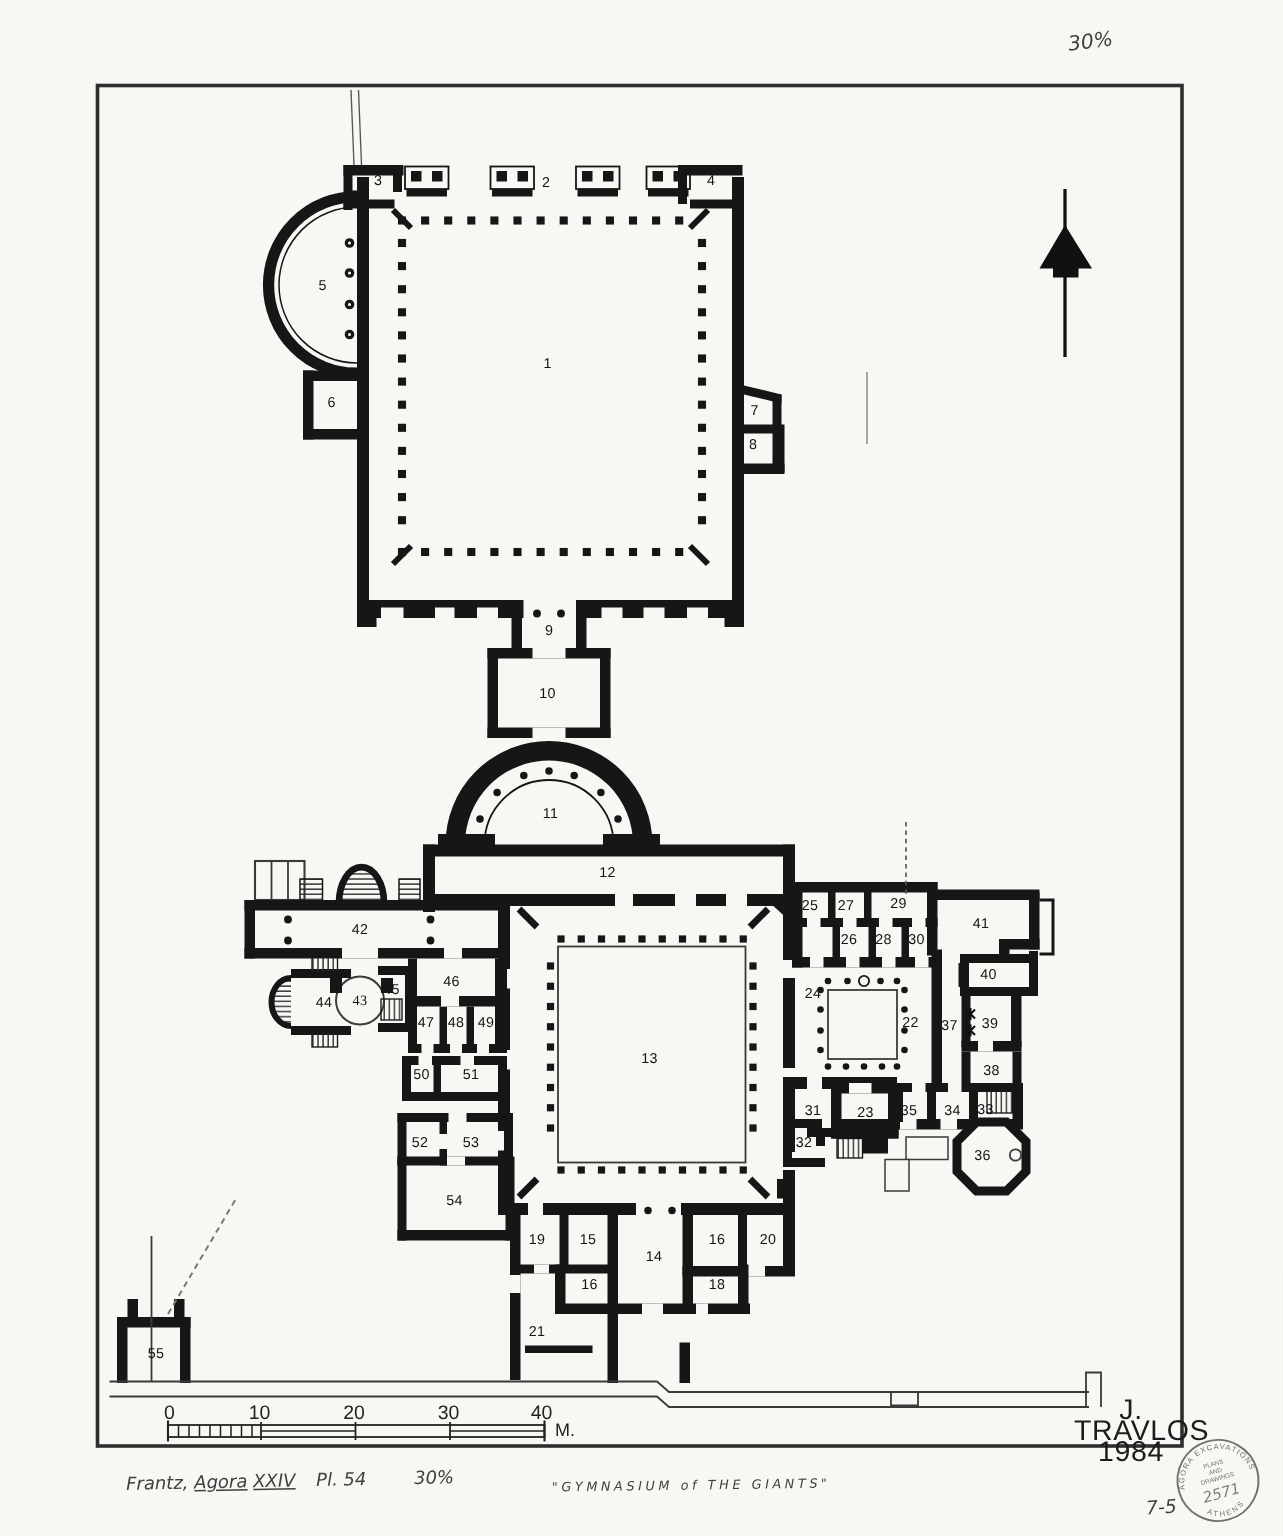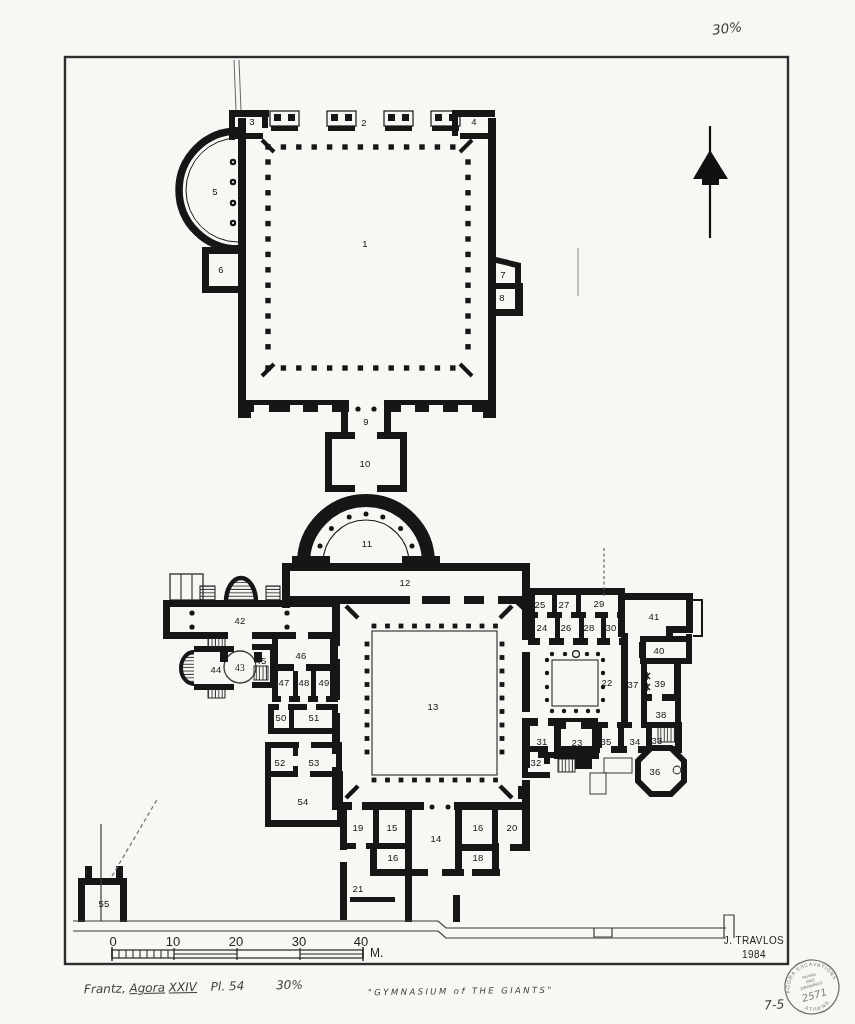--- a/index.html
+++ b/index.html
@@ -4,21 +4,21 @@
 <style>
   html,body{margin:0;padding:0;}
   body{background:#eceae6;font-family:"Liberation Sans",sans-serif;}
   .page{position:relative;width:855px;height:1024px;background:#f8f7f4;overflow:hidden;margin:0 auto;}
   .page svg{position:absolute;left:0;top:0;}
   .txt{position:absolute;white-space:nowrap;}
   .rn{position:absolute;transform:translate(-50%,-50%);font:9.5px "Liberation Sans",sans-serif;color:#141414;letter-spacing:.2px;}
   .hand{font-family:"DejaVu Sans",sans-serif;font-style:italic;color:#3f3f3f;}
   .print{font-family:"Liberation Sans",sans-serif;color:#1c1c1c;}
   .scale-num{position:absolute;transform:translateX(-50%);font:13px "Liberation Sans",sans-serif;color:#222;}
-  .credit{position:absolute;left:716px;top:934px;width:76px;text-align:center;font-size:10px;line-height:14px;letter-spacing:.4px;}
+  .credit{position:absolute;left:716px;top:934px;width:76px;text-align:center;font-size:19px;line-height:14px;letter-spacing:.4px;}
   .caption{letter-spacing:2.4px;font-size:8.5px;transform:rotate(-.8deg);}
   .ref{font-size:12px;transform:rotate(-1.2deg);}
   .ref .u{text-decoration:underline;}
   .stamp{position:absolute;left:781px;top:956px;width:62px;height:62px;transform:rotate(-16deg);opacity:.85;}
 </style>
 </head>
 <body>
 
 <div class="page">
 
@@ -571,21 +571,21 @@
       <div class="rn" style="left: 436px; top: 838px;">14</div>
       <div class="rn" style="left: 392px; top: 827px;">15</div>
       <div class="rn" style="left: 393px; top: 857px;">16</div>
       <div class="rn" style="left: 478px; top: 827px;">16</div>
       <div class="rn" style="left: 478px; top: 857px;">18</div>
       <div class="rn" style="left: 358px; top: 827px;">19</div>
       <div class="rn" style="left: 512px; top: 827px;">20</div>
       <div class="rn" style="left: 358px; top: 888px;">21</div>
       <div class="rn" style="left: 607px; top: 682px;">22</div>
       <div class="rn" style="left: 577px; top: 742px;">23</div>
-      <div class="rn" style="left: 542px; top: 627px;">24</div>
+      <div class="rn" style="left: 542px; top: 663px;">24</div>
       <div class="rn" style="left: 540px; top: 604px;">25</div>
       <div class="rn" style="left: 566px; top: 627px;">26</div>
       <div class="rn" style="left: 564px; top: 604px;">27</div>
       <div class="rn" style="left: 589px; top: 627px;">28</div>
       <div class="rn" style="left: 599px; top: 603px;">29</div>
       <div class="rn" style="left: 611px; top: 627px;">30</div>
       <div class="rn" style="left: 542px; top: 741px;">31</div>
       <div class="rn" style="left: 536px; top: 762px;">32</div>
       <div class="rn" style="left: 657px; top: 740px;">33</div>
       <div class="rn" style="left: 635px; top: 741px;">34</div>

